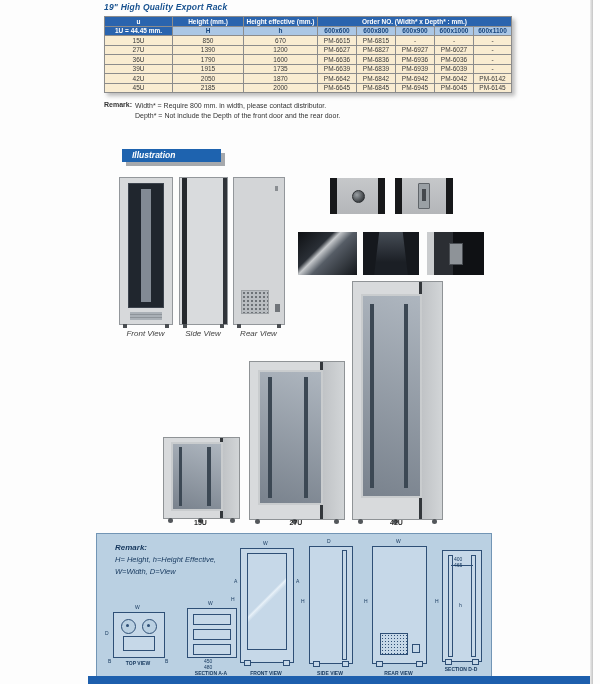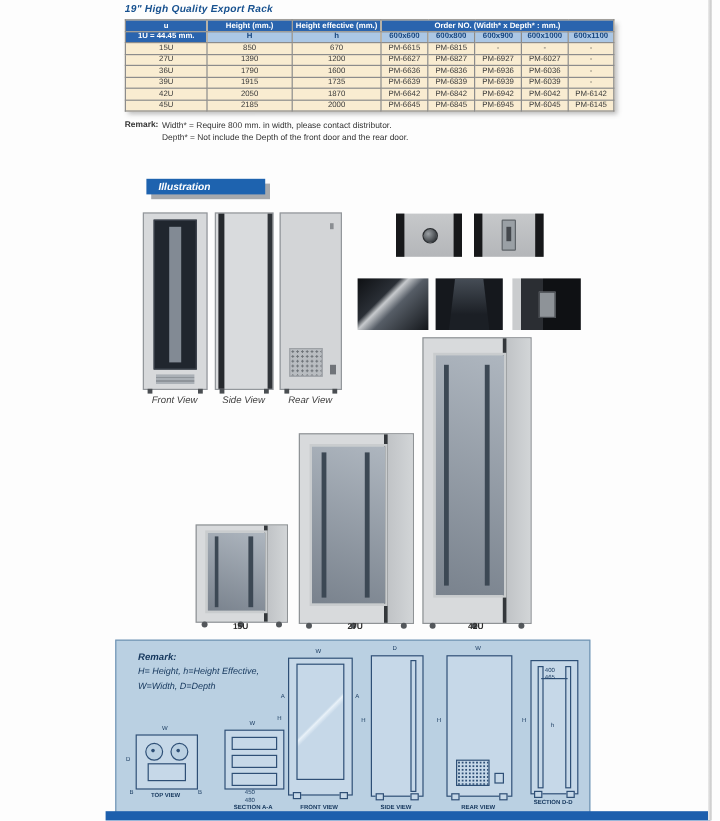--- a/index.html
+++ b/index.html
@@ -305,21 +305,21 @@
     <div class="caster" style="right:5px;"></div>
   </div>
   <div class="abs sizelabel" style="left:163px;width:75px;">15U</div>
   <div class="abs sizelabel" style="left:249px;width:94px;">27U</div>
   <div class="abs sizelabel" style="left:352px;width:89px;">42U</div>
 
   <div class="abs panel">
     <div class="rmk">
       <div class="b">Remark:</div>
       <div>H= Height,   h=Height Effective,</div>
-      <div>W=Width,   D=Depth</div>
+      <div>W=Width,   D=View</div>
     </div>
 
     <div class="draw d-top">
       <div class="fan" style="left:7px;"></div>
       <div class="fan" style="right:7px;"></div>
       <div class="slot"></div>
     </div>
     <div class="dim" style="left:38px;top:70px;">W</div>
     <div class="dim" style="left:8px;top:96px;">D</div>
     <div class="dim" style="left:11px;top:124px;">B</div>

